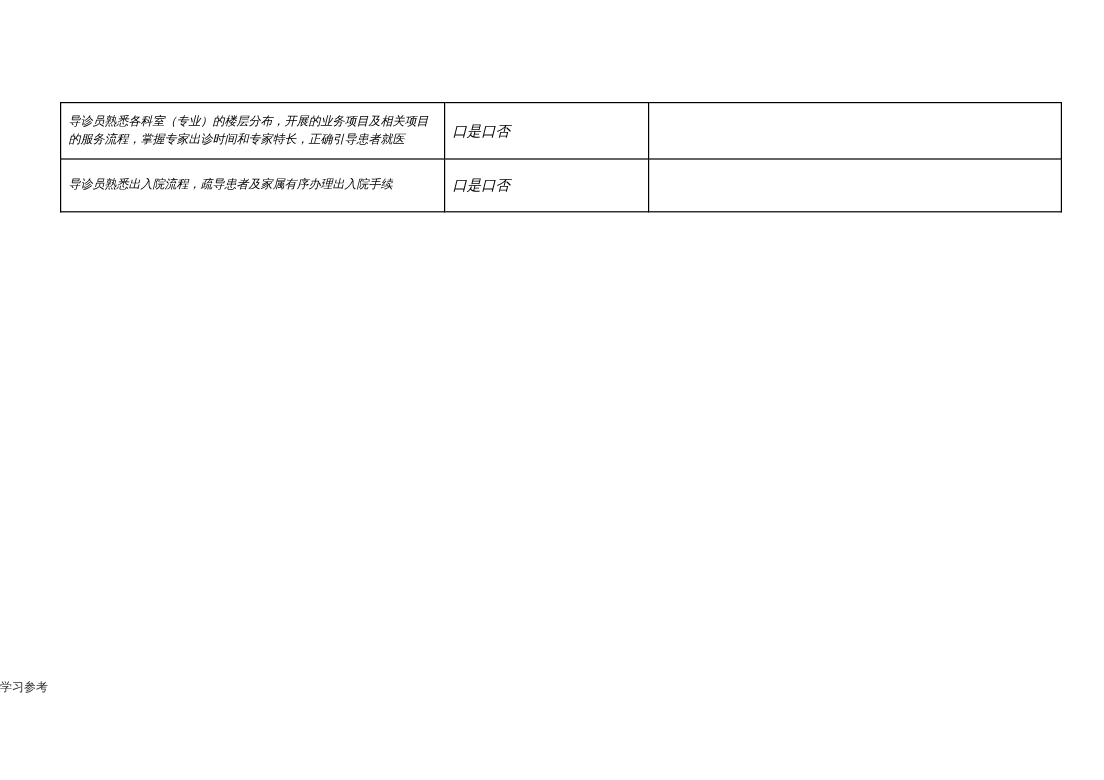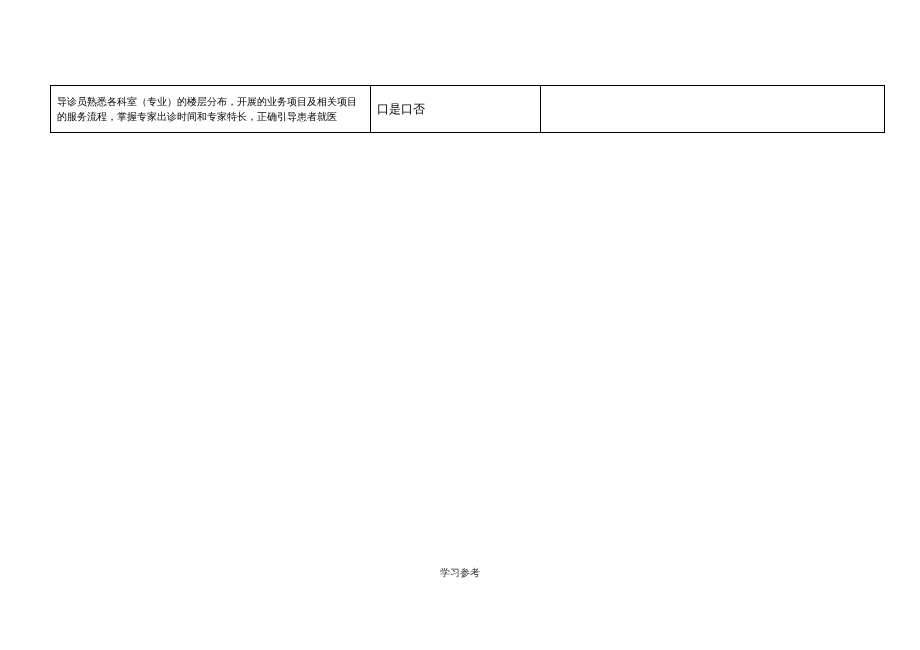--- a/index.html
+++ b/index.html
@@ -19,20 +19,21 @@
     .table-container {
       position: absolute;
       top: 85px;
       left: 50px;
       right: 35px;
     }
     table {
       width: 100%;
       border-collapse: collapse;
       table-layout: fixed;
+      font-style: italic;
     }
     td {
       border: 1px solid #000000;
       padding: 8px 6px;
       vertical-align: middle;
       height: 44px;
     }
     td.col1 {
       width: 320px;
       font-size: 10px;
@@ -43,33 +44,37 @@
       font-size: 12px;
     }
     td.col3 {
       width: auto;
     }
     .footer {
       position: absolute;
       bottom: 70px;
       left: 0;
       right: 0;
-      text-align: center;
       font-size: 10px;
       color: #333333;
     }
   </style>
 </head>
 <body>
 
 <div class="table-container">
   <table>
     <tbody>
       <tr>
         <td class="col1">导诊员熟悉各科室（专业）的楼层分布，开展的业务项目及相关项目的服务流程，掌握专家出诊时间和专家特长，正确引导患者就医</td>
         <td class="col2">口是口否</td>
         <td class="col3"></td>
       </tr>
+      <tr>
+        <td class="col1">导诊员熟悉出入院流程，疏导患者及家属有序办理出入院手续</td>
+        <td class="col2">口是口否</td>
+        <td class="col3"></td>
+      </tr>
     </tbody>
   </table>
 </div>
 
 <div class="footer">学习参考</div>
 
 </body></html>

